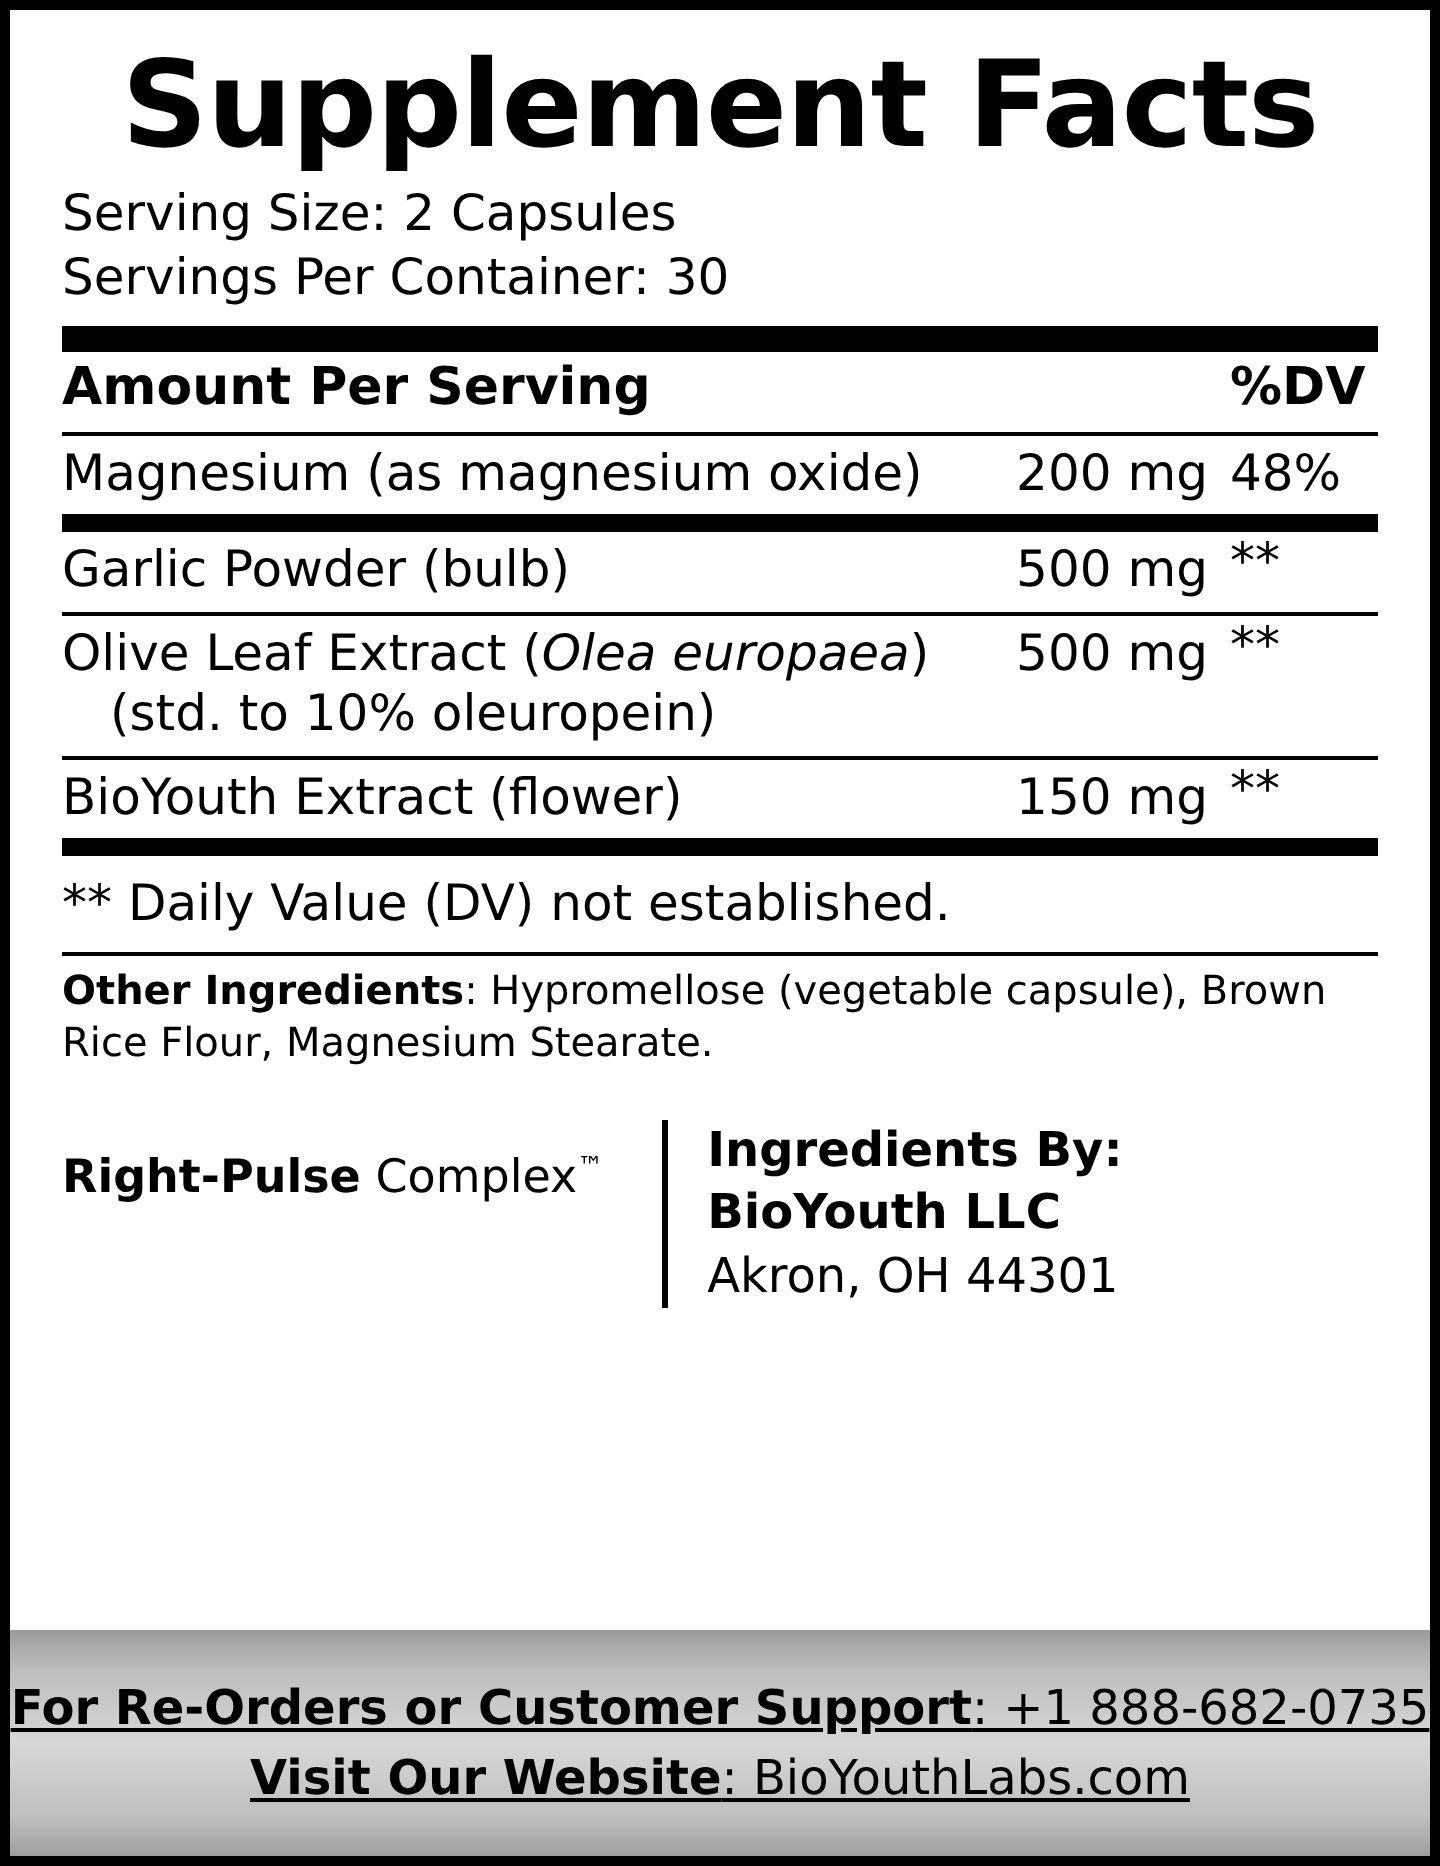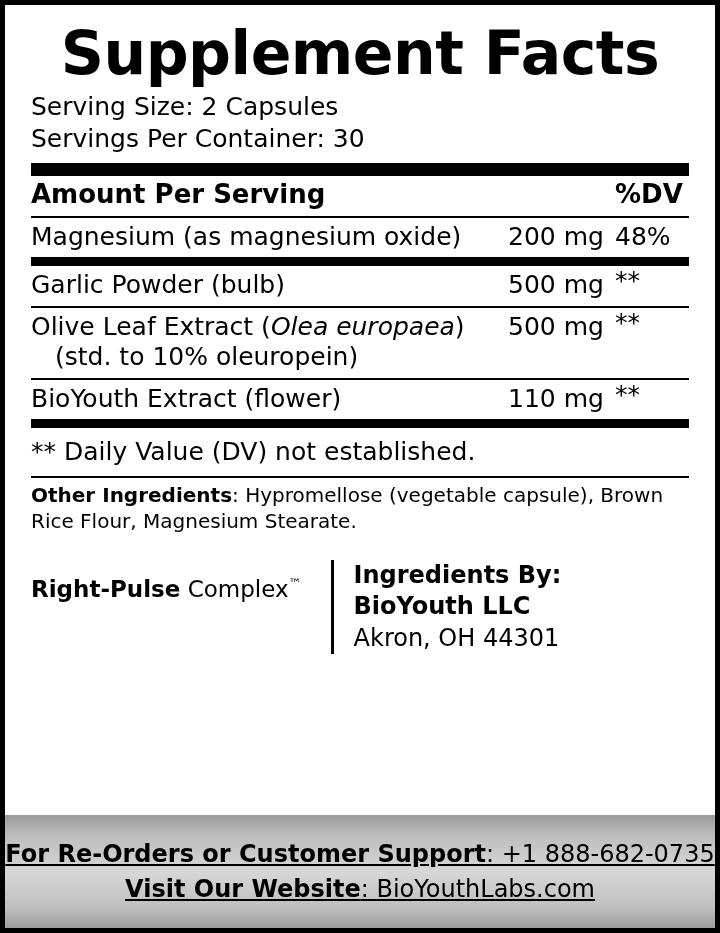--- a/index.html
+++ b/index.html
@@ -223,21 +223,21 @@
         <span class="subline">(std. to 10% oleuropein)</span>
       </div>
       <div class="amount">500 mg</div>
       <div class="dv dv-stars">**</div>
     </div>
 
     <div class="rule-hair"></div>
 
     <div class="row">
       <div class="name">BioYouth Extract (flower)</div>
-      <div class="amount">110 mg</div>
+      <div class="amount">150 mg</div>
       <div class="dv dv-stars">**</div>
     </div>
 
     <div class="rule-medium"></div>
 
     <div class="footnote">** Daily Value (DV) not established.</div>
 
     <div class="rule-thin"></div>
 
     <div class="other">

